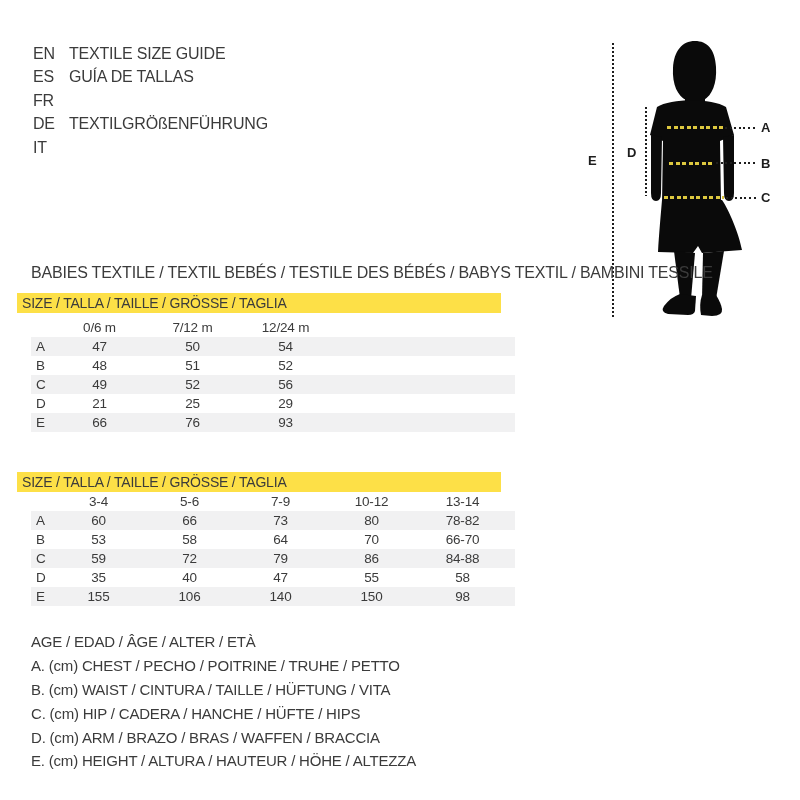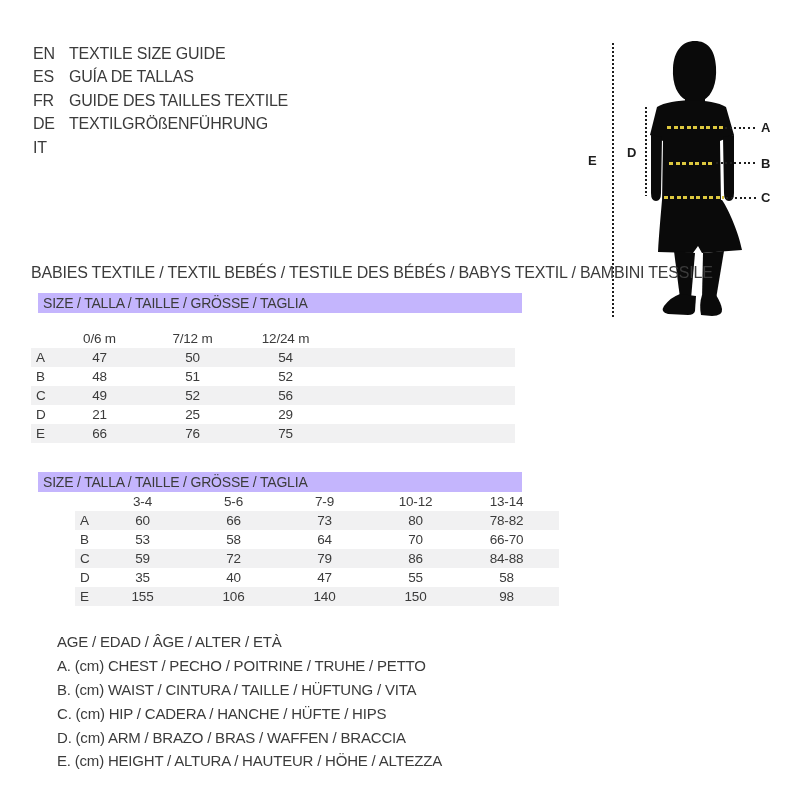--- a/index.html
+++ b/index.html
@@ -16,50 +16,49 @@
   .figure-svg { position:absolute; left:645px; top:40px; width:100px; height:280px; }
   .vline { position:absolute; width:1.6px;
     background:repeating-linear-gradient(180deg,#1d1d1d 0 1.6px, rgba(0,0,0,0) 1.6px 4px); }
   .dash-y { position:absolute; height:3px;
     background:repeating-linear-gradient(90deg,var(--dash) 0 4px, rgba(0,0,0,0) 4px 6.5px); }
   .dot-h { position:absolute; height:2px;
     background:repeating-linear-gradient(90deg,#1d1d1d 0 2px, rgba(0,0,0,0) 2px 4.6px); }
   .mlabel { position:absolute; font-size:13px; font-weight:bold; color:#1d1d1d; letter-spacing:0; }
   
   .sec-title { position:absolute; left:31px; font-size:16px; letter-spacing:-0.2px; white-space:nowrap; }
-  .size-bar { position:absolute; left:38px; width:484px; height:20px; background:#c4b5fd;
+  .size-bar { position:absolute; left:17px; width:484px; height:20px; background:#fde047;
     font-size:14px; line-height:20px; padding-left:5px; box-sizing:border-box; letter-spacing:-0.2px; }
   .tbl { position:absolute; left:31px; width:484px; }
   .trow { display:grid; height:19px; align-items:center; }
   .tbl[data-table="babies"] .trow { grid-template-columns:22px 93px 93px 93px 1fr; }
   .tbl[data-table="children"] .trow { grid-template-columns:22px 91px 91px 91px 91px 91px 1fr; }
   .trow.stripe { background:#f1f1f2; }
   .tcell { text-align:center; font-size:13.5px; letter-spacing:-0.2px; }
   .tlabel { text-align:left; padding-left:5px; font-size:13.5px; }
   
-  .legend { position:absolute; left:31px; top:630px;margin-left:26px; }
+  .legend { position:absolute; left:31px; top:630px; }
   .legend-row { height:23.8px; display:flex; align-items:center; font-size:15px; letter-spacing:-0.2px; white-space:nowrap; }
 </style>
 </head>
 <body>
 
 <div class="page">
 
   <div class="lang-list">
     <div class="lang-row">
       <span class="lang-code">EN</span>
       <span class="lang-title">TEXTILE SIZE GUIDE</span>
     </div>
     <div class="lang-row">
       <span class="lang-code">ES</span>
       <span class="lang-title">GUÍA DE TALLAS</span>
     </div>
     <div class="lang-row">
       <span class="lang-code">FR</span>
-      <span class="lang-title">GUIDE DES TAILLES TEXTILE</span>
     </div>
     <div class="lang-row">
       <span class="lang-code">DE</span>
       <span class="lang-title">TEXTILGRÖßENFÜHRUNG</span>
     </div>
     <div class="lang-row">
       <span class="lang-code">IT</span>
     </div>
   </div>
 
@@ -89,21 +88,21 @@
   <div class="dot-h" style="left:726px; top:196.5px; width:31px;"></div>
 
   <span class="mlabel" style="left:761px; top:120px;">A</span>
   <span class="mlabel" style="left:761px; top:156px;">B</span>
   <span class="mlabel" style="left:761px; top:190px;">C</span>
   <span class="mlabel" style="left:627px; top:145px;">D</span>
   <span class="mlabel" style="left:588px; top:153px;">E</span>
 
   <div class="sec-title" style="top:264px;">BABIES TEXTILE / TEXTIL BEBÉS / TESTILE DES BÉBÉS / BABYS TEXTIL / BAMBINI TESSILE</div>
   <div class="size-bar" style="top:293px;">SIZE / TALLA / TAILLE / GRÖSSE / TAGLIA</div>
-  <div class="tbl" data-table="babies" style="top:329px;">
+  <div class="tbl" data-table="babies" style="top:318px;">
       <div class="trow">
         <div class="tlabel"></div>
         <div class="tcell">0/6 m</div>
         <div class="tcell">7/12 m</div>
         <div class="tcell">12/24 m</div>
         <div class="tfill"></div>
       </div>
       <div class="trow stripe">
         <div class="tlabel">A</div>
         <div class="tcell">47</div>
@@ -129,27 +128,27 @@
         <div class="tlabel">D</div>
         <div class="tcell">21</div>
         <div class="tcell">25</div>
         <div class="tcell">29</div>
         <div class="tfill"></div>
       </div>
       <div class="trow stripe">
         <div class="tlabel">E</div>
         <div class="tcell">66</div>
         <div class="tcell">76</div>
-        <div class="tcell">75</div>
+        <div class="tcell">93</div>
         <div class="tfill"></div>
       </div>
     </div>
 
   <div class="size-bar" style="top:472px;">SIZE / TALLA / TAILLE / GRÖSSE / TAGLIA</div>
-  <div class="tbl" data-table="children" style="top:492px;margin-left:44px;">
+  <div class="tbl" data-table="children" style="top:492px;">
       <div class="trow">
         <div class="tlabel"></div>
         <div class="tcell">3-4</div>
         <div class="tcell">5-6</div>
         <div class="tcell">7-9</div>
         <div class="tcell">10-12</div>
         <div class="tcell">13-14</div>
         <div class="tfill"></div>
       </div>
       <div class="trow stripe">

